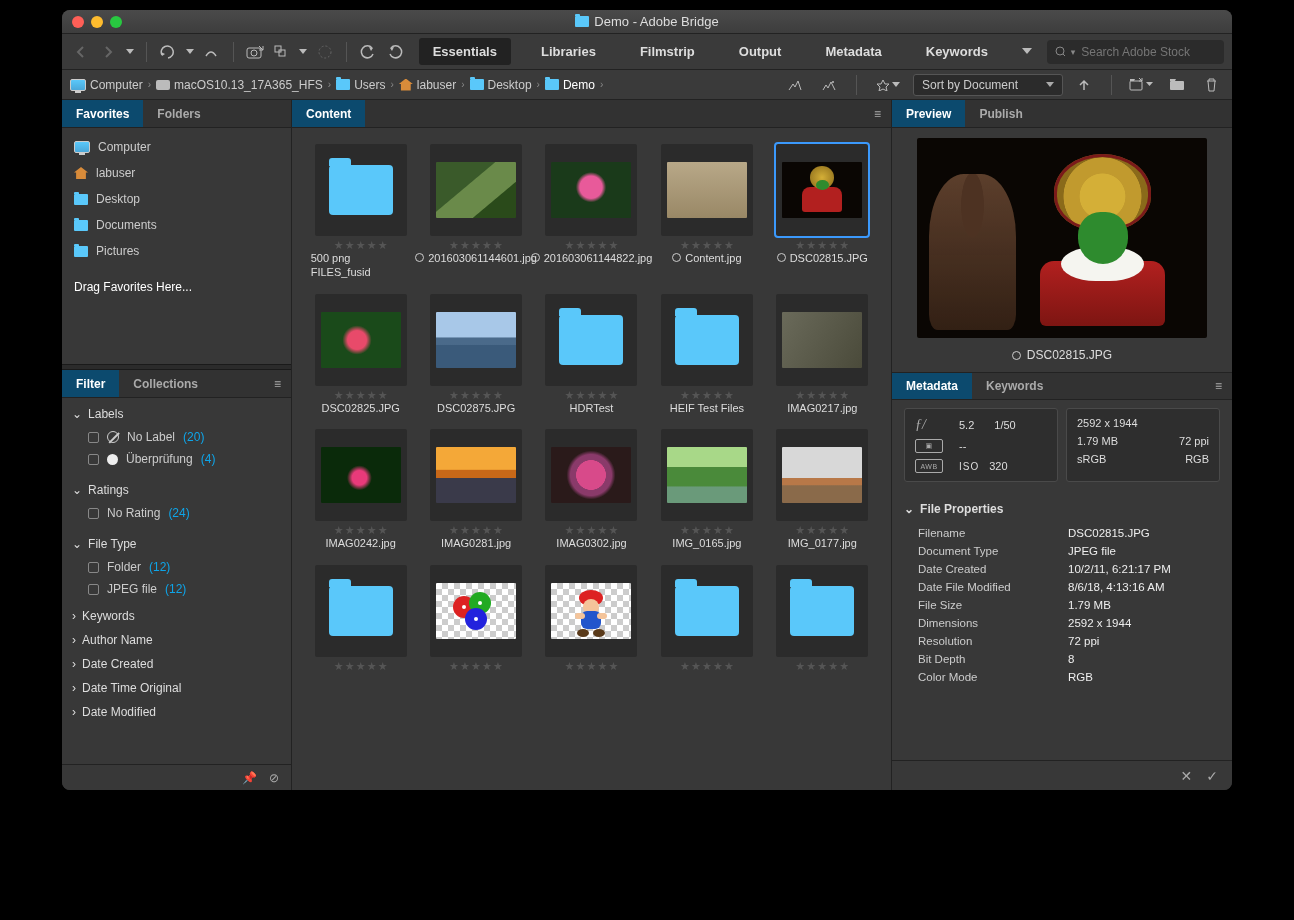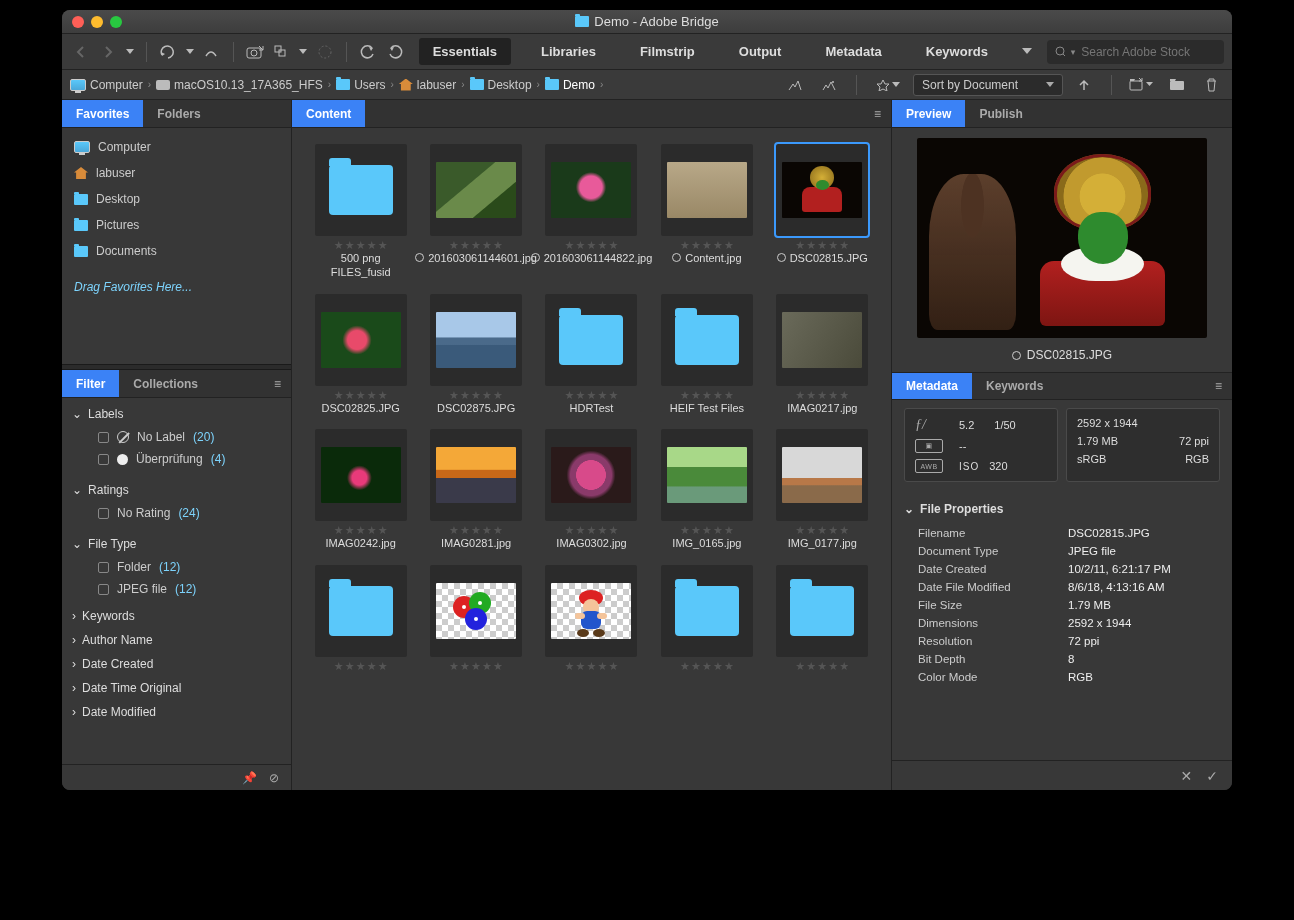--- a/index.html
+++ b/index.html
@@ -25,46 +25,46 @@
 .pathbar { height: 30px; background: #3a3a3a; display: flex; align-items: center; padding: 0 8px; border-bottom: 1px solid #222; gap: 4px; }
 .crumb { display: flex; align-items: center; gap: 4px; color: #ccc; cursor: pointer; font-size: 12px; }
 .crumb.active { font-weight: 400; color: #fff; }
 .chev { color: #888; font-size: 10px; padding: 0 3px; }
 .pathright { margin-left: auto; display: flex; align-items: center; gap: 8px; }
 .sortbox { width: 150px; height: 22px; background: #2b2b2b; border: 1px solid #555; border-radius: 3px; display: flex; align-items: center; padding: 0 8px; justify-content: space-between; cursor: pointer; }
 .main { display: flex; height: 690px; }
 .left { width: 230px; display: flex; flex-direction: column; border-right: 1px solid #222; background: #383838;}
 .tabs { height: 28px; display: flex; border-bottom: 1px solid #222; background: #323232; }
 .tab { padding: 0 14px; display: flex; align-items: center; color: #aaa; font-size: 12px; font-weight: 600; cursor: pointer; }
-.tab.active { background: #3b82f6; color: #fff; }
+.tab.active { background: #0c4a6e; color: #fff; }
 .tab-ico { margin-left: auto; padding: 0 10px; display: flex; align-items: center; color: #aaa; cursor: pointer; }
 .favlist { padding: 6px 0; }
 .favitem { display: flex; align-items: center; gap: 8px; padding: 6px 12px; cursor: pointer; }
-.favhint { padding: 10px 12px; color: #7dd3fc; font-size: 12px; font-style: italic; }
+.favhint { padding: 10px 12px; color: #ffffff; font-size: 12px; }
 .panel-split { height: 6px; background: #2b2b2b; border-top: 1px solid #1a1a1a; border-bottom: 1px solid #1a1a1a; cursor: row-resize; }
 .filter-body { flex: 1; overflow-y: auto; }
 .fsection { padding: 4px 0; }
 .fhdr { display: flex; align-items: center; gap: 6px; padding: 5px 10px; cursor: pointer; color: #ddd; }
-.fopt { display: flex; align-items: center; gap: 8px; padding: 4px 10px 4px 36px; color: #ccc; cursor: pointer; }
+.fopt { display: flex; align-items: center; gap: 8px; padding: 4px 10px 4px 26px; color: #ccc; cursor: pointer; }
 .fopt .cb { width: 11px; height: 11px; border: 1px solid #888; border-radius: 2px; }
-.cnt { color: #7dd3fc; }
+.cnt { color: #0ea5e9; }
 .left-footer { height: 26px; border-top: 1px solid #222; display: flex; align-items: center; justify-content: flex-end; gap: 12px; padding: 0 12px; color: #aaa; }
 
 .center { flex: 1; display: flex; flex-direction: column; background: #383838; border-right: 1px solid #222; }
 .grid { flex: 1; overflow-y: auto; padding: 16px; display: grid; grid-template-columns: repeat(5, 1fr); gap: 14px 10px; align-content: start; }
 .item { display: flex; flex-direction: column; align-items: center; }
 .thumb-wrap { width: 92px; height: 92px; background: #2b2b2b; border-radius: 2px; display: flex; align-items: center; justify-content: center; position: relative; }
 .thumb-wrap.selected { outline: 2px solid #3b99fc; outline-offset: 0; }
 .thumb { width: 80px; height: 56px; border-radius: 1px; }
 .thumb.folder { width: 64px; height: 50px; background: #5ac8fa; border-radius: 4px; position: relative; }
 .thumb.folder::before { content: ""; position: absolute; top: -7px; left: 0; width: 22px; height: 8px; background: #5ac8fa; border-radius: 3px 3px 0 0; }
 .thumb.checker { background: repeating-conic-gradient(#ccc 0 25%, #fff 0 50%) 0 0/12px 12px; display:flex; align-items:center; justify-content:center;}
 .stars { display: flex; gap: 1px; margin: 4px 0 2px; }
 .star { width: 10px; height: 10px; color: #555; font-size: 11px; line-height: 10px; }
-.iname { display: flex; align-items: flex-start; gap: 4px; justify-content: center; max-width: 100px; text-align: center; font-size: 11px; color: #ddd; line-height: 1.25; }
+.iname { display: flex; align-items: flex-start; gap: 4px; justify-content: center; max-width: 100px; font-size: 11px; color: #ddd; line-height: 1.25; }
 .ring { width: 9px; height: 9px; border: 1.5px solid #ccc; border-radius: 50%; flex-shrink: 0; margin-top: 1px; }
 .status { height: 30px; border-top: 1px solid #222; display: flex; align-items: center; padding: 0 12px; gap: 12px; color: #bbb; font-size: 11px; }
 .slider { flex: 0 0 150px; height: 4px; background: #555; border-radius: 2px; position: relative; }
 .slider .knob { position: absolute; left: 5%; top: -4px; width: 12px; height: 12px; background: #bbb; border-radius: 50%; }
 .viewbtns { display: flex; gap: 4px; margin-left: auto; }
 .vbtn { width: 22px; height: 18px; border: 1px solid #555; border-radius: 2px; display: flex; align-items: center; justify-content: center; color: #bbb; cursor: pointer; font-size: 11px; }
 .vbtn.active { background: #555; }
 
 .right { width: 340px; display: flex; flex-direction: column; background: #383838; }
 .preview-area { padding: 10px 16px; display: flex; flex-direction: column; align-items: center; gap: 10px; }
@@ -313,25 +313,25 @@
           <div class="favitem">
             <span class="home-ico"></span>
             <span>labuser</span>
           </div>
           <div class="favitem">
             <span class="fld-ico"></span>
             <span>Desktop</span>
           </div>
           <div class="favitem">
             <span class="fld-ico"></span>
-            <span>Pictures</span>
+            <span>Documents</span>
           </div>
           <div class="favitem">
             <span class="fld-ico"></span>
-            <span>Documents</span>
+            <span>Pictures</span>
           </div>
         </div>
       <div class="favhint">Drag Favorites Here...</div>
       <div style="flex:0 0 60px"></div>
       <div class="panel-split"></div>
       <div class="tabs">
         <div class="tab active">Filter</div>
         <div class="tab">Collections</div>
         <div class="tab-ico">≡</div>
       </div>

